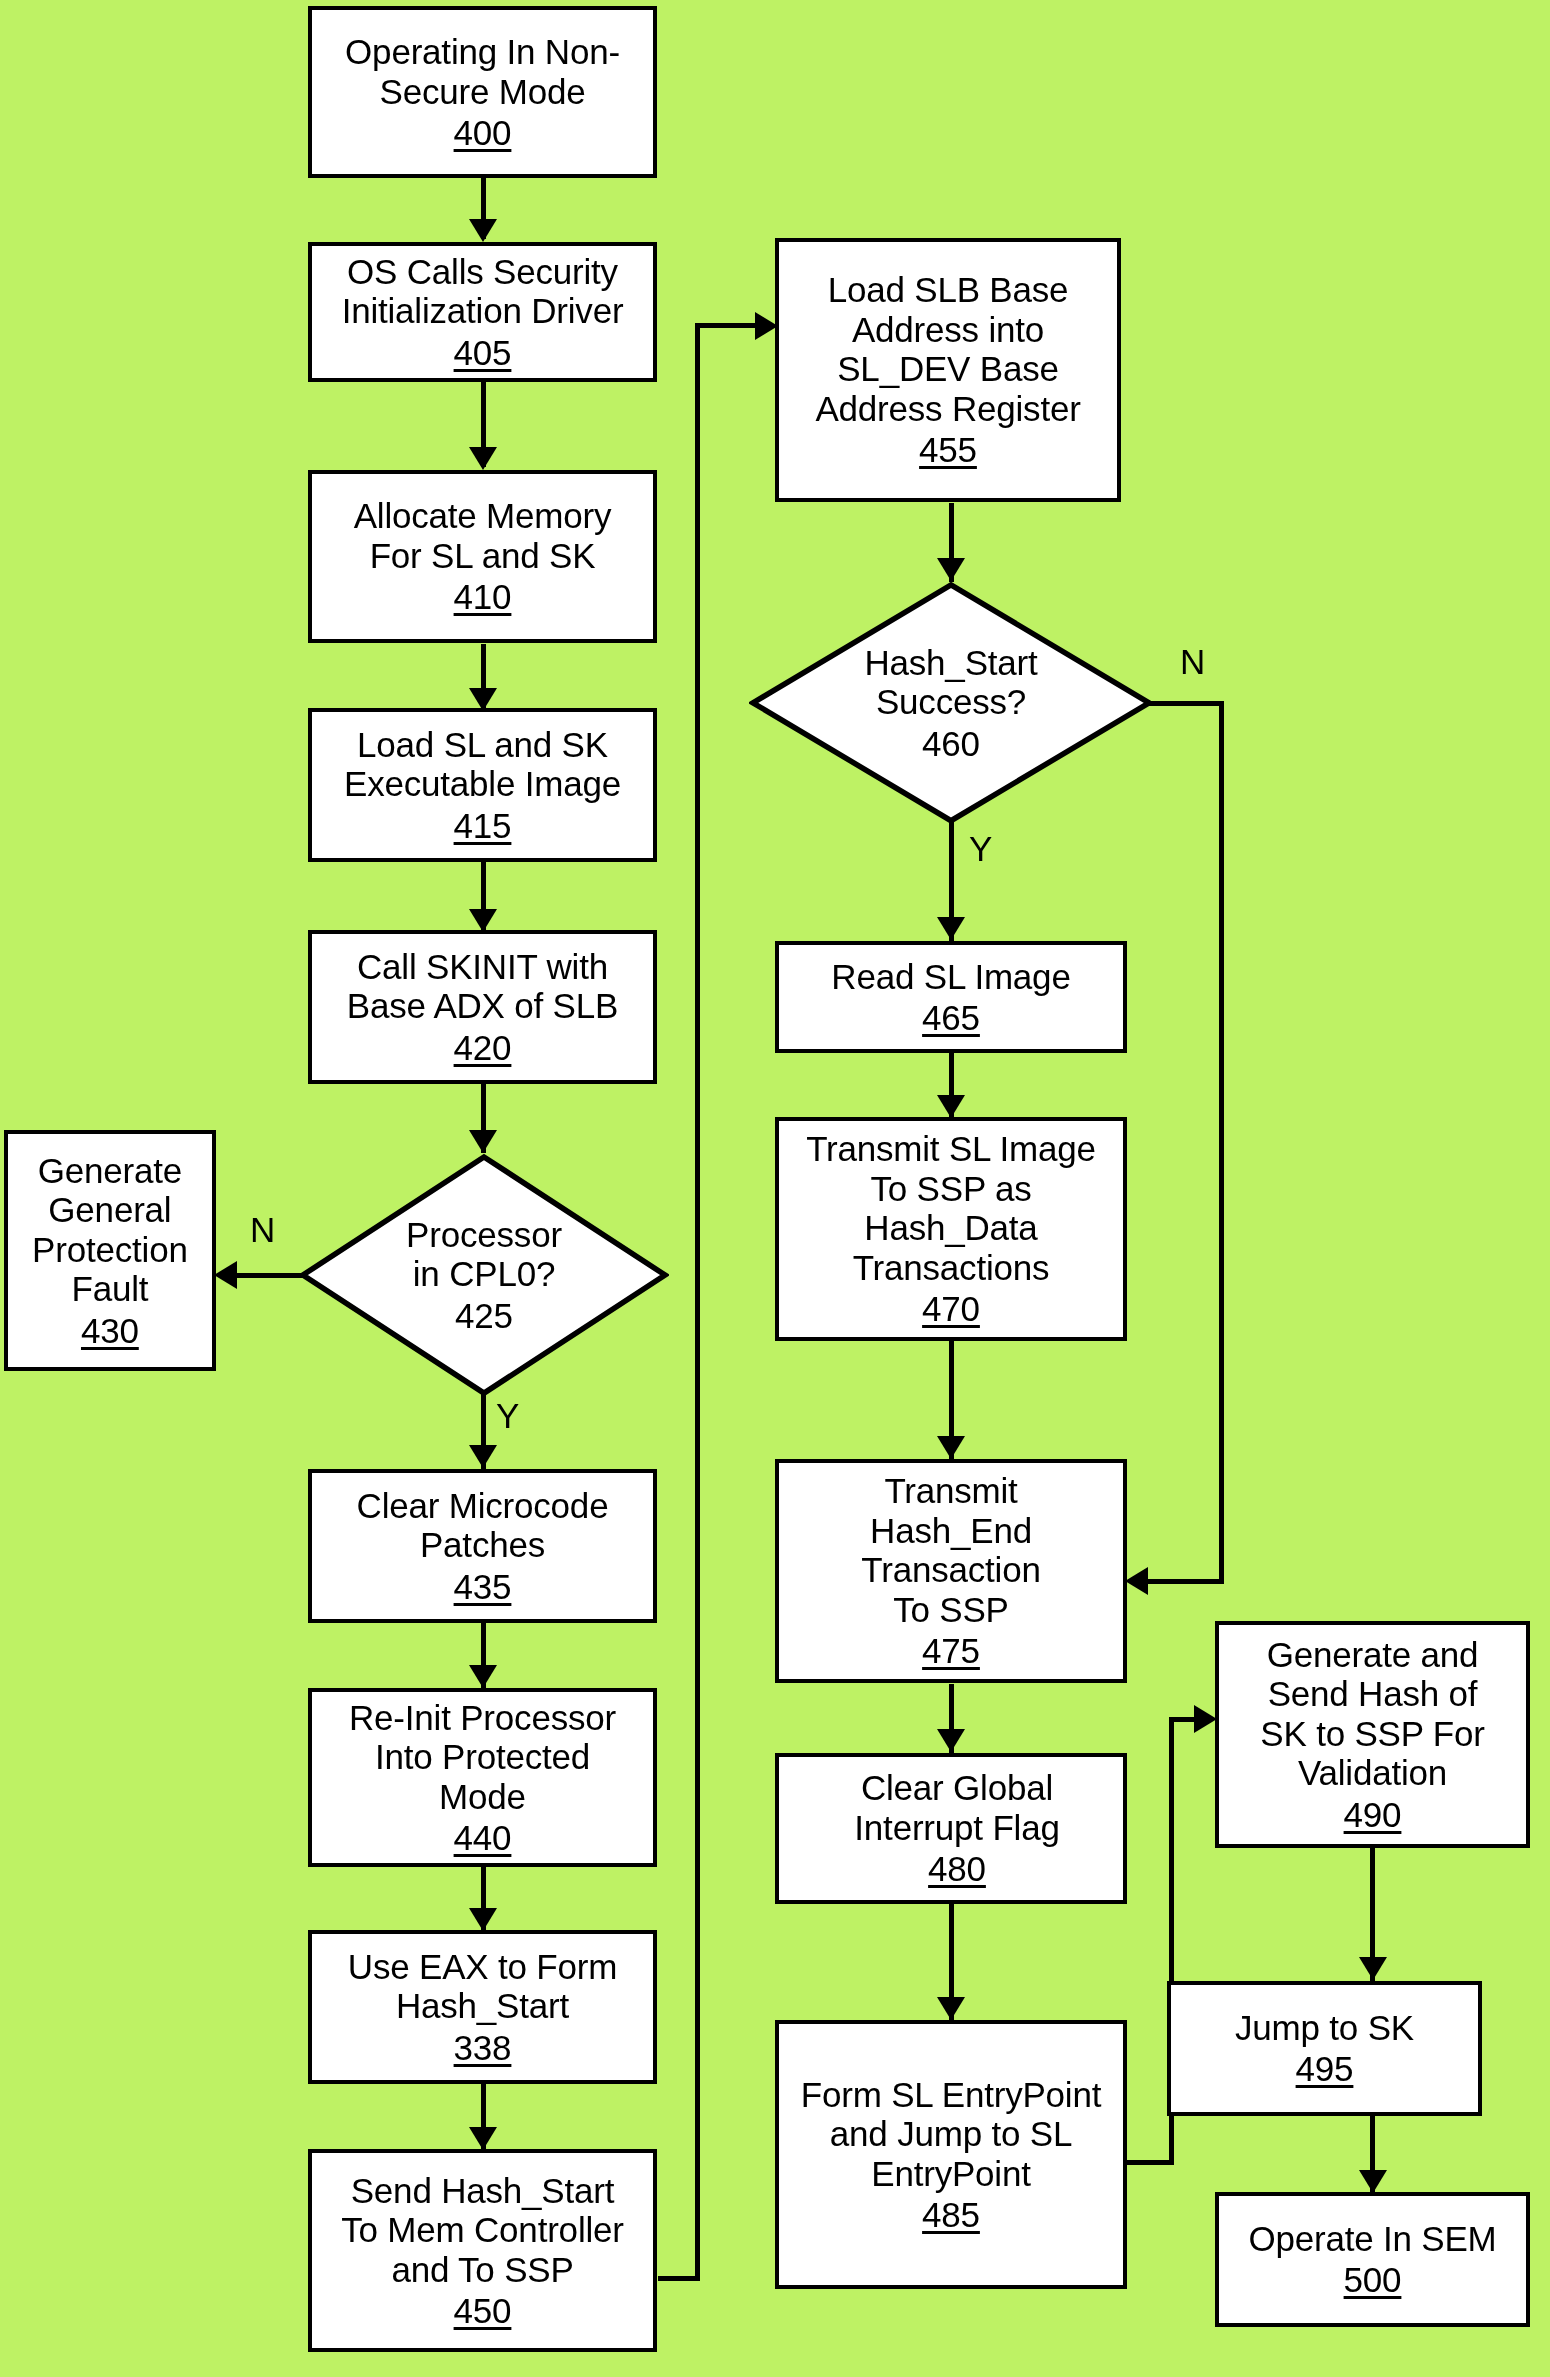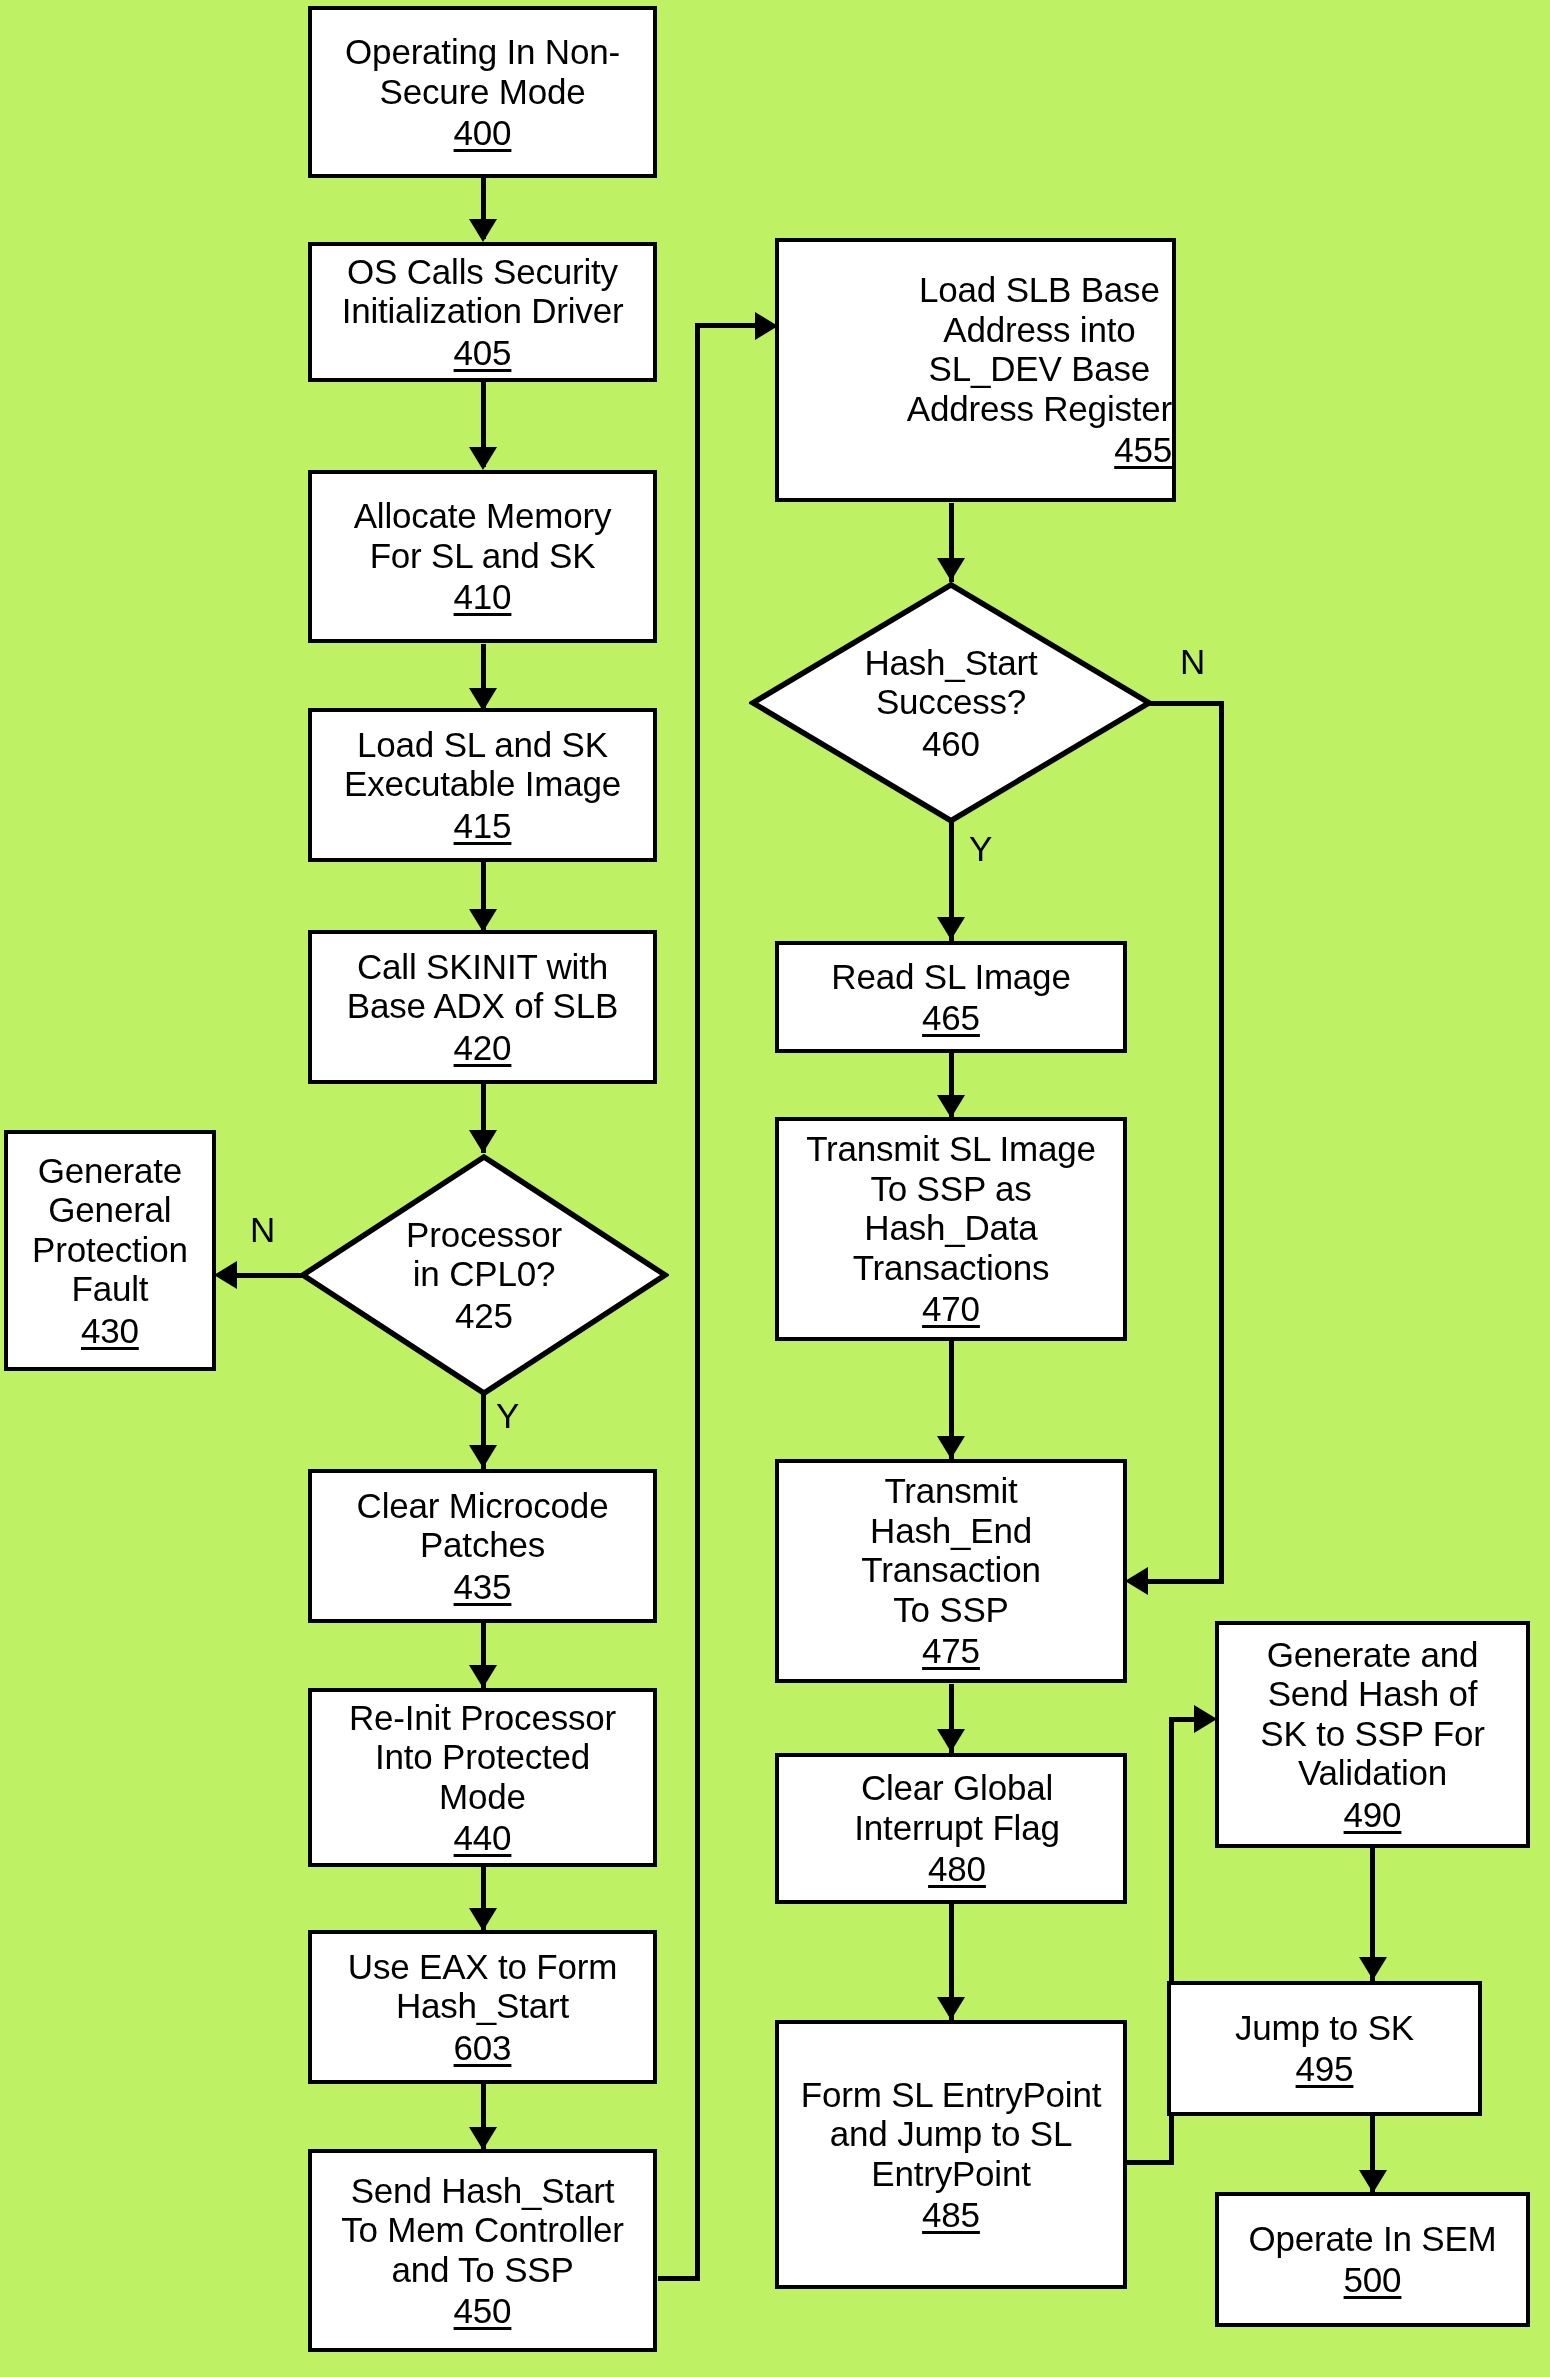--- a/index.html
+++ b/index.html
@@ -205,38 +205,38 @@
 Into Protected
 Mode</span>
     <span class="ref">440</span>
   </div>
   <div class="vline" style="left:481px; top:1867px; width:4.7px; height:63px;"></div>
   <div class="arrow-down" style="left:469px; top:1908px;"></div>
 
   <div class="node" style="left:308px; top:1930px; width:349px; height:154px;">
     <span class="txt">Use EAX to Form
 Hash_Start</span>
-    <span class="ref">603</span>
+    <span class="ref">338</span>
   </div>
   <div class="vline" style="left:481px; top:2084px; width:4.7px; height:65px;"></div>
   <div class="arrow-down" style="left:469px; top:2127px;"></div>
 
   <div class="node" style="left:308px; top:2149px; width:349px; height:203px;">
     <span class="txt">Send Hash_Start
 To Mem Controller
 and To SSP</span>
     <span class="ref">450</span>
   </div>
 
   <div class="hline" style="left:658px; top:2276px; width:42px; height:4.7px;"></div>
   <div class="vline" style="left:695px; top:323px; width:4.7px; height:1957px;"></div>
   <div class="hline" style="left:695px; top:323px; width:69px; height:4.7px;"></div>
   <div class="arrow-right" style="left:755px; top:312px;"></div>
 
-  <div class="node" style="left:775px; top:238px; width:401px; height:264px;align-items:flex-end;">
+  <div class="node" style="left:775px; top:238px; width:346px; height:264px;">
     <span class="txt">Load SLB Base
 Address into
 SL_DEV Base
 Address Register</span>
     <span class="ref">455</span>
   </div>
   <div class="vline" style="left:949px; top:503px; width:4.7px; height:79px;"></div>
   <div class="arrow-down" style="left:937px; top:558px;"></div>
 
   <div class="decision" style="left:749px; top:581px; width:404px; height:244px;">

